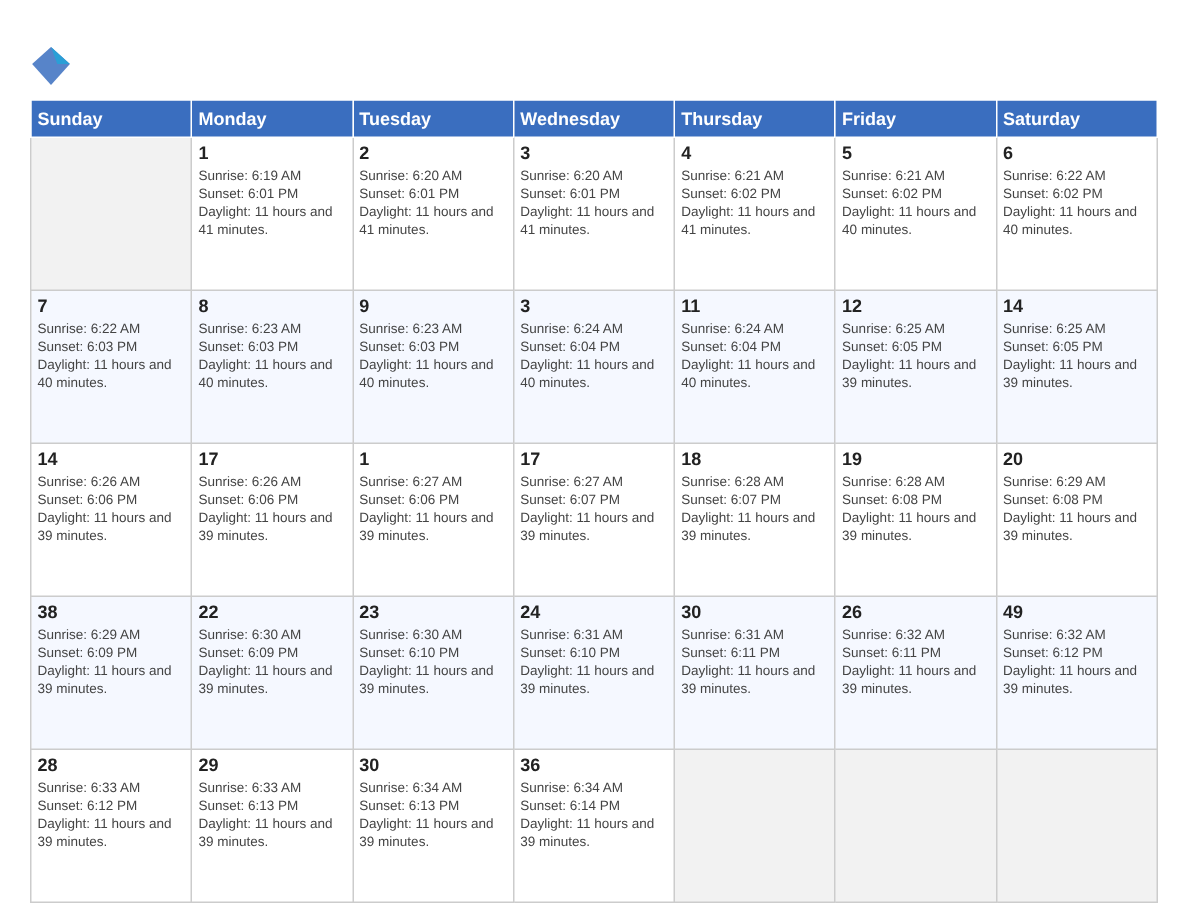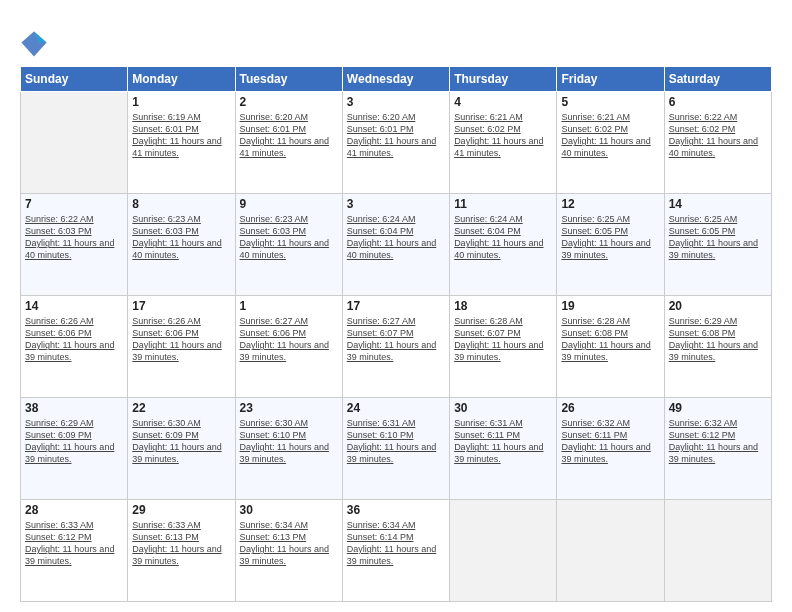--- a/index.html
+++ b/index.html
@@ -86,21 +86,20 @@
       font-size: 12px;
       font-weight: bold;
       color: #222;
       display: block;
       margin-bottom: 2px;
     }
     .day-info {
       font-size: 9px;
       color: #444;
       line-height: 1.35;
-      text-decoration: underline;
     }
     .empty-cell {
       background: #f9f9f9;
     }
     tbody tr:nth-child(even) {
       background: #f5f8ff;
     }
     tbody tr td.empty-cell {
       background: #f2f2f2;
     }

